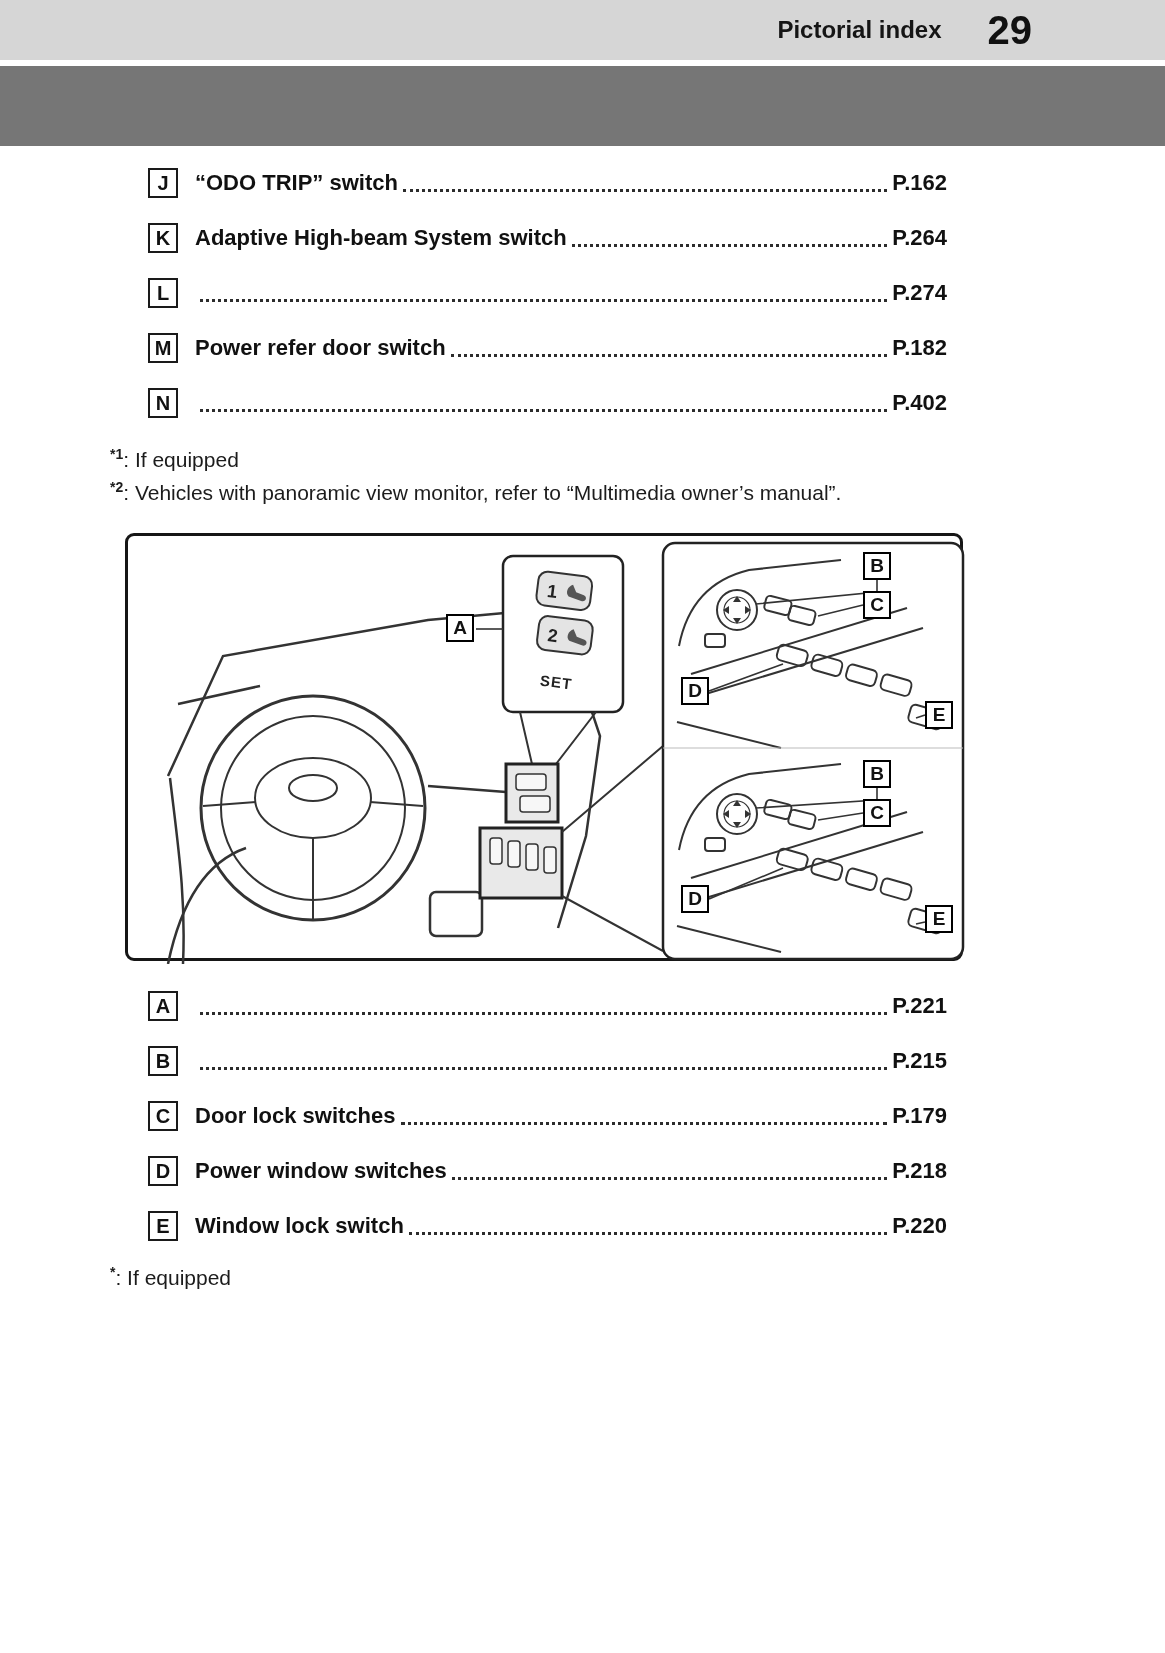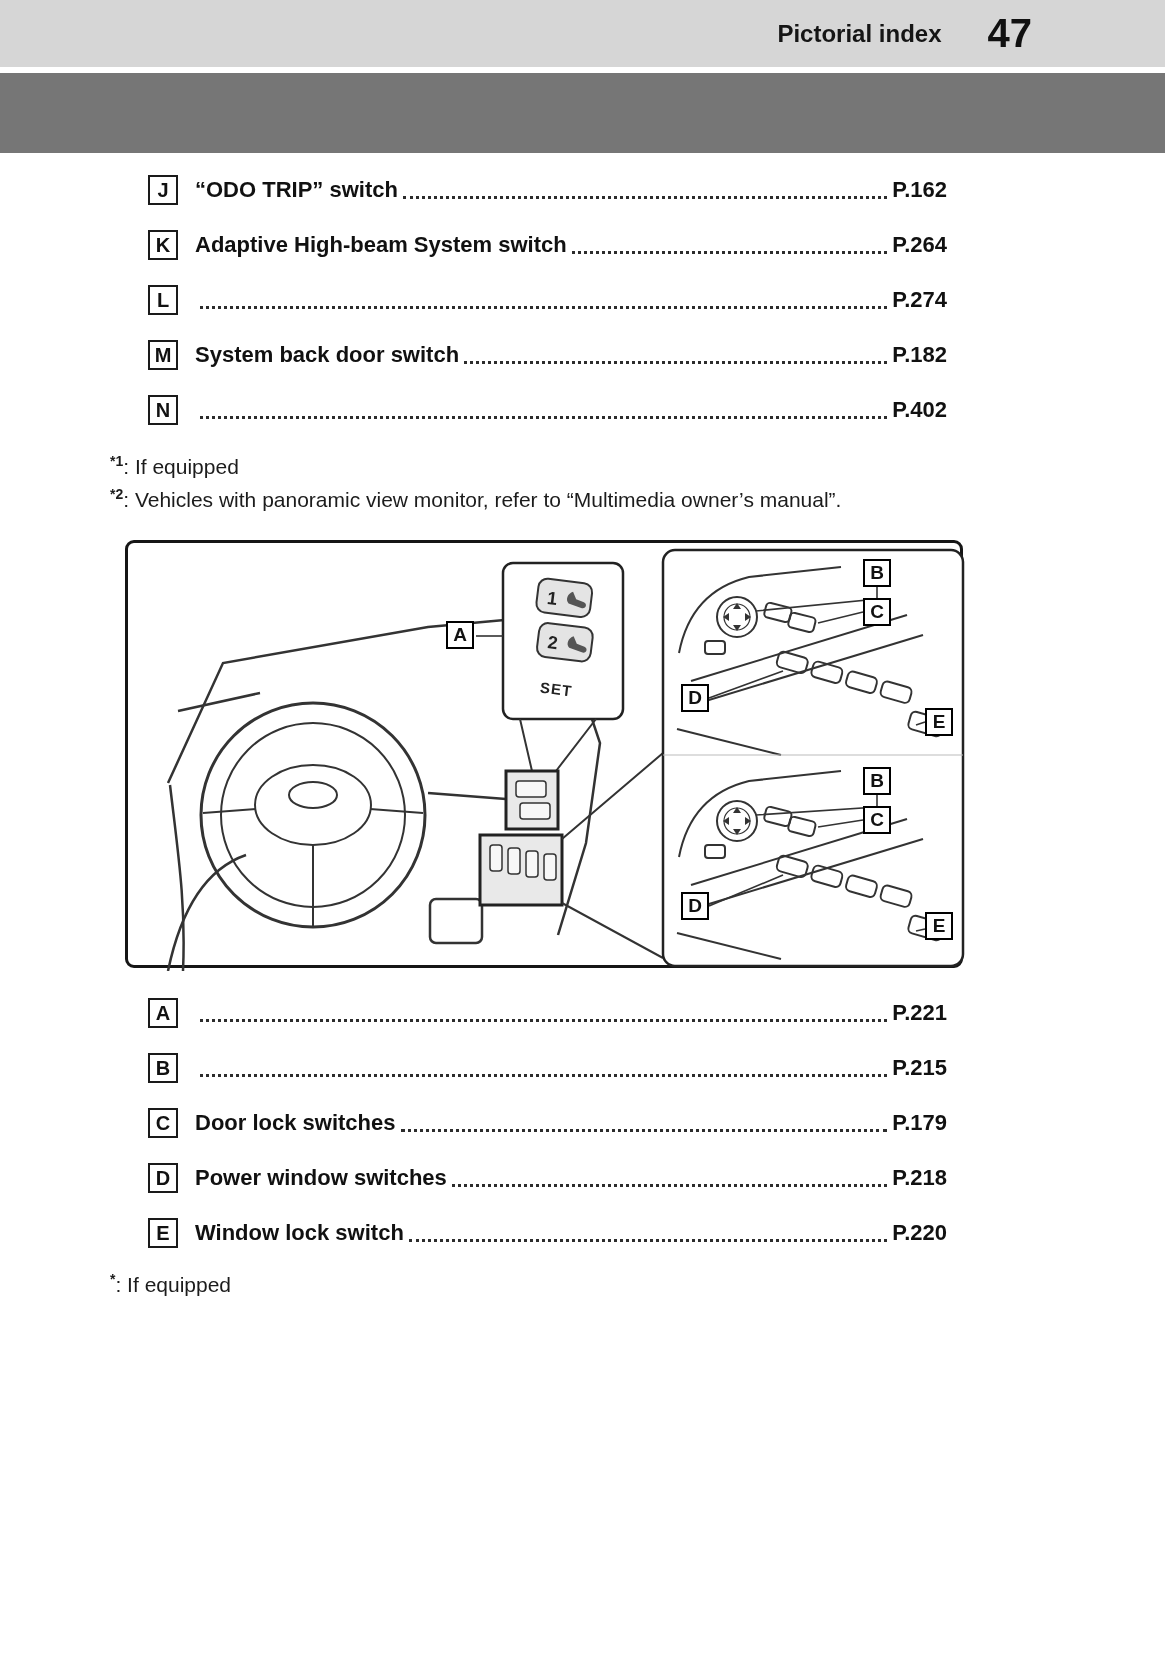--- a/index.html
+++ b/index.html
@@ -1,18 +1,18 @@
 <!DOCTYPE html>
 <html><head>
 <meta charset="utf-8">
 <style>
   *{box-sizing:border-box;margin:0;padding:0}
   html,body{background:#fff}
   body{width:1165px;height:1653px;font-family:"Liberation Sans",sans-serif;color:#111;position:relative;overflow:hidden}
-  .header-bar{height:67px;background:#d6d6d6;display:flex;align-items:center;justify-content:flex-end;padding-right:133px;gap:46px}
+  .header-bar{height:60px;background:#d6d6d6;display:flex;align-items:center;justify-content:flex-end;padding-right:133px;gap:46px}
   .header-title{font-size:24px;font-weight:bold;color:#151515}
   .page-number{font-size:40px;font-weight:bold;color:#111}
   .section-band{height:80px;background:#767676;margin-top:6px}
   .index-list{margin:22px 218px 0 148px}
   .index-list.bottom{margin-top:30px}
   .row{display:flex;margin-bottom:25px}
   .row.cont{margin-top:-9px}
   .letter-box{width:30px;height:30px;border:2px solid #1a1a1a;display:flex;align-items:center;justify-content:center;font-size:20px;font-weight:bold;margin-right:17px;flex:none;background:#fff}
   .letter-spacer{width:49px;flex:none}
   .row-main{flex:1;display:flex;font-size:22px;font-weight:bold;line-height:30px}
@@ -28,21 +28,21 @@
   .bottom-footnote{margin:10px 80px 16px 110px;font-size:21px;color:#1c1c1c}
   svg text{font-family:"Liberation Sans",sans-serif;font-weight:bold;fill:#222;stroke:none}
   .svg-num{font-size:18px}
   .svg-set{font-size:15px;letter-spacing:1px}
 </style>
 </head>
 <body>
 
 <div class="header-bar">
   <span class="header-title">Pictorial index</span>
-  <span class="page-number">47</span>
+  <span class="page-number">29</span>
 </div>
 <div class="section-band"></div>
 
 <div class="index-list">
 
   <div class="row">
     <div class="letter-box">J</div>
     <div class="row-main">
       <span class="entry-label"><span>“ODO TRIP” switch</span><sup></sup></span>
       <span class="leader"></span>
@@ -64,21 +64,21 @@
     <div class="letter-box">L</div>
     <div class="row-main">
       <span class="leader"></span>
       <span class="page-ref">P.274</span>
     </div>
   </div>
 
   <div class="row">
     <div class="letter-box">M</div>
     <div class="row-main">
-      <span class="entry-label"><span>System back door switch</span><sup></sup></span>
+      <span class="entry-label"><span>Power refer door switch</span><sup></sup></span>
       <span class="leader"></span>
       <span class="page-ref">P.182</span>
     </div>
   </div>
 
   <div class="row">
     <div class="letter-box">N</div>
     <div class="row-main">
       <span class="leader"></span>
       <span class="page-ref">P.402</span>

